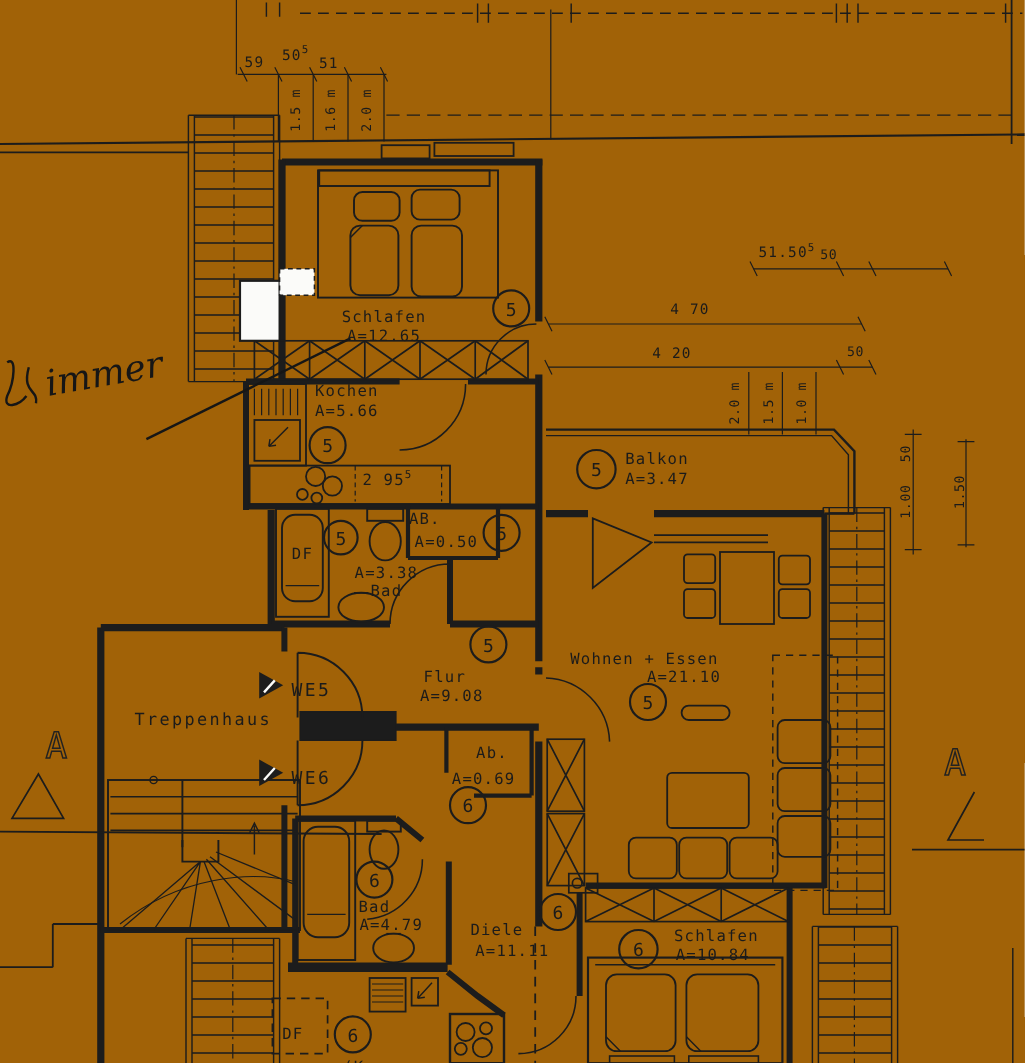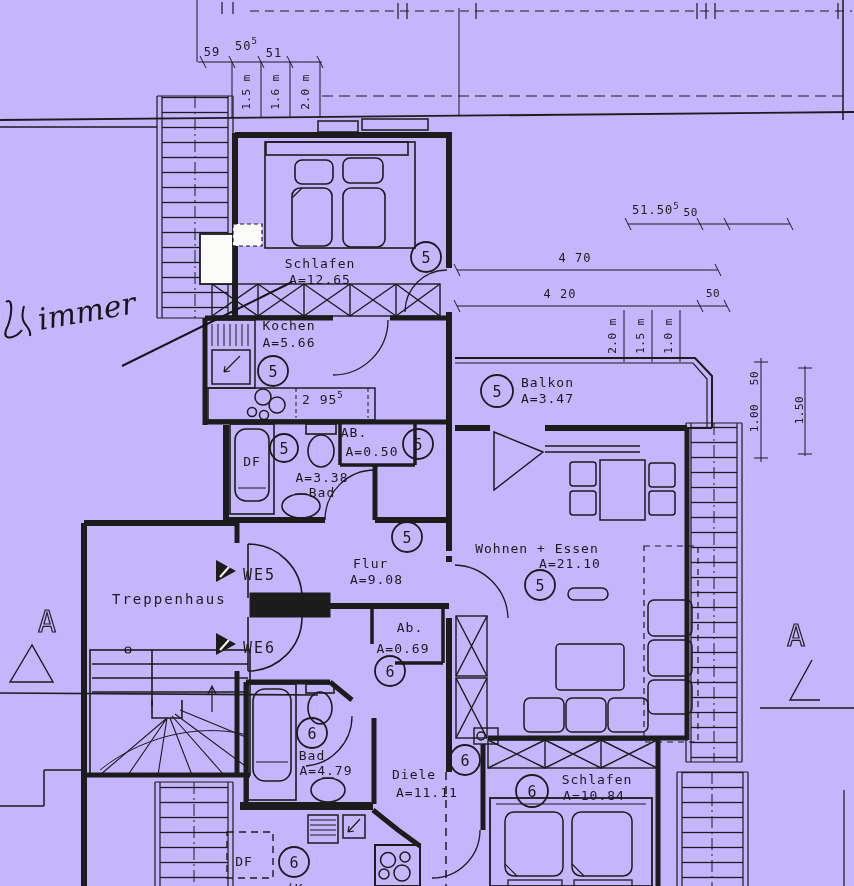--- a/index.html
+++ b/index.html
@@ -1,16 +1,16 @@
 <!DOCTYPE html>
 <html><head>
 <meta charset="utf-8">
 <style>
   html,body{margin:0;padding:0;background:#e8e8e6;}
-  #sheet{position:relative;width:854px;height:886px;background:#c4b5fd;overflow:hidden;
+  #sheet{position:relative;width:854px;height:886px;background:#a16207;overflow:hidden;
          font-family:"DejaVu Sans Mono",monospace;}
   svg{position:absolute;left:0;top:0;}
   svg text{font-family:"DejaVu Sans Mono",monospace;fill:#1b1b1b;}
   .t13{font-size:13px;letter-spacing:1px;}
   .t12{font-size:12px;letter-spacing:1px;}
   .t11{font-size:11px;letter-spacing:0.5px;}
   .t15{font-size:15px;letter-spacing:2px;}
   .t9{font-size:9px;}
   .badge{font-size:15px;}
   .secA{font-size:30px;letter-spacing:0;fill:none;stroke:#222;stroke-width:1.2px;}

